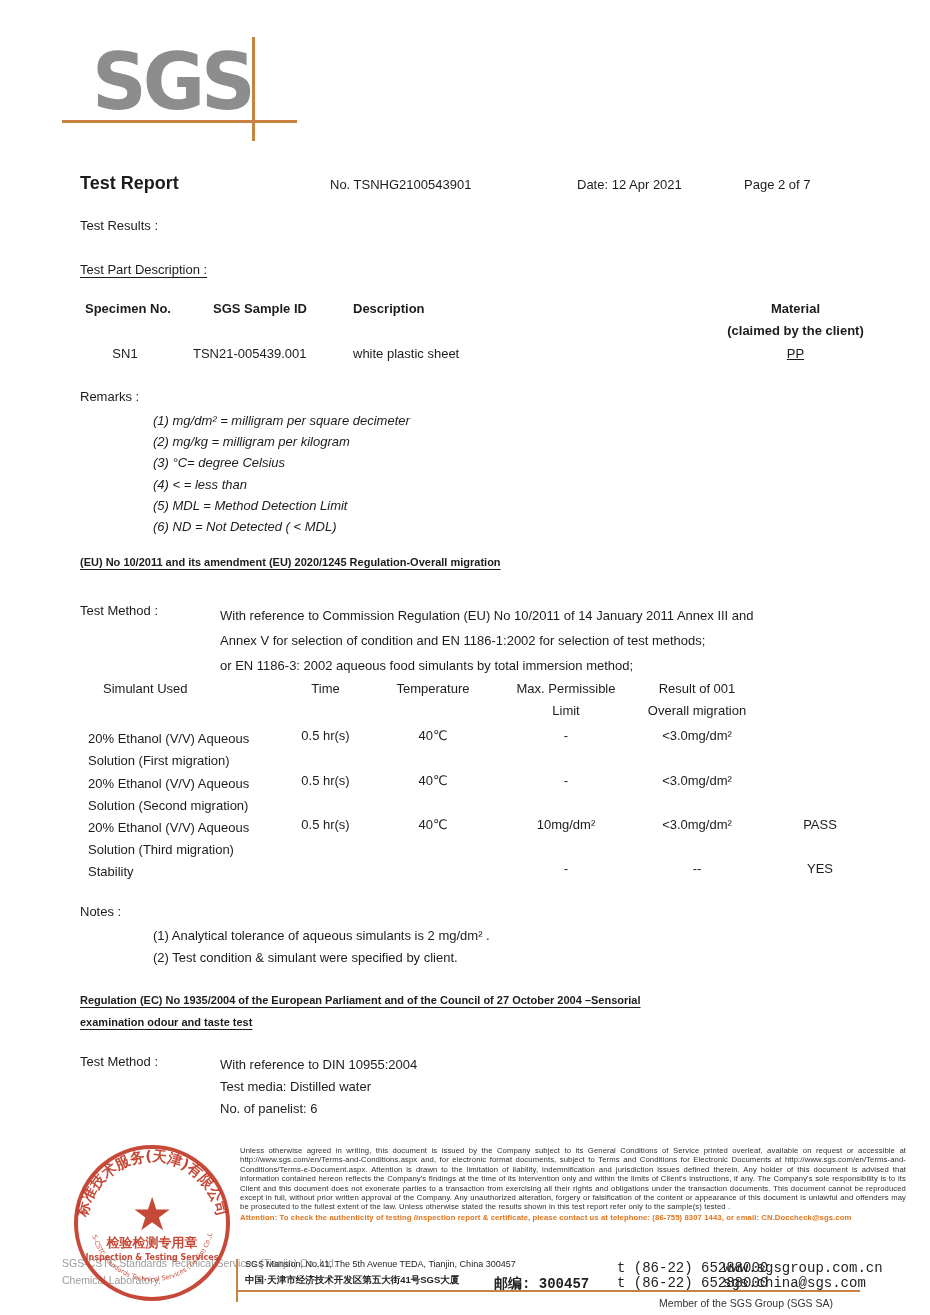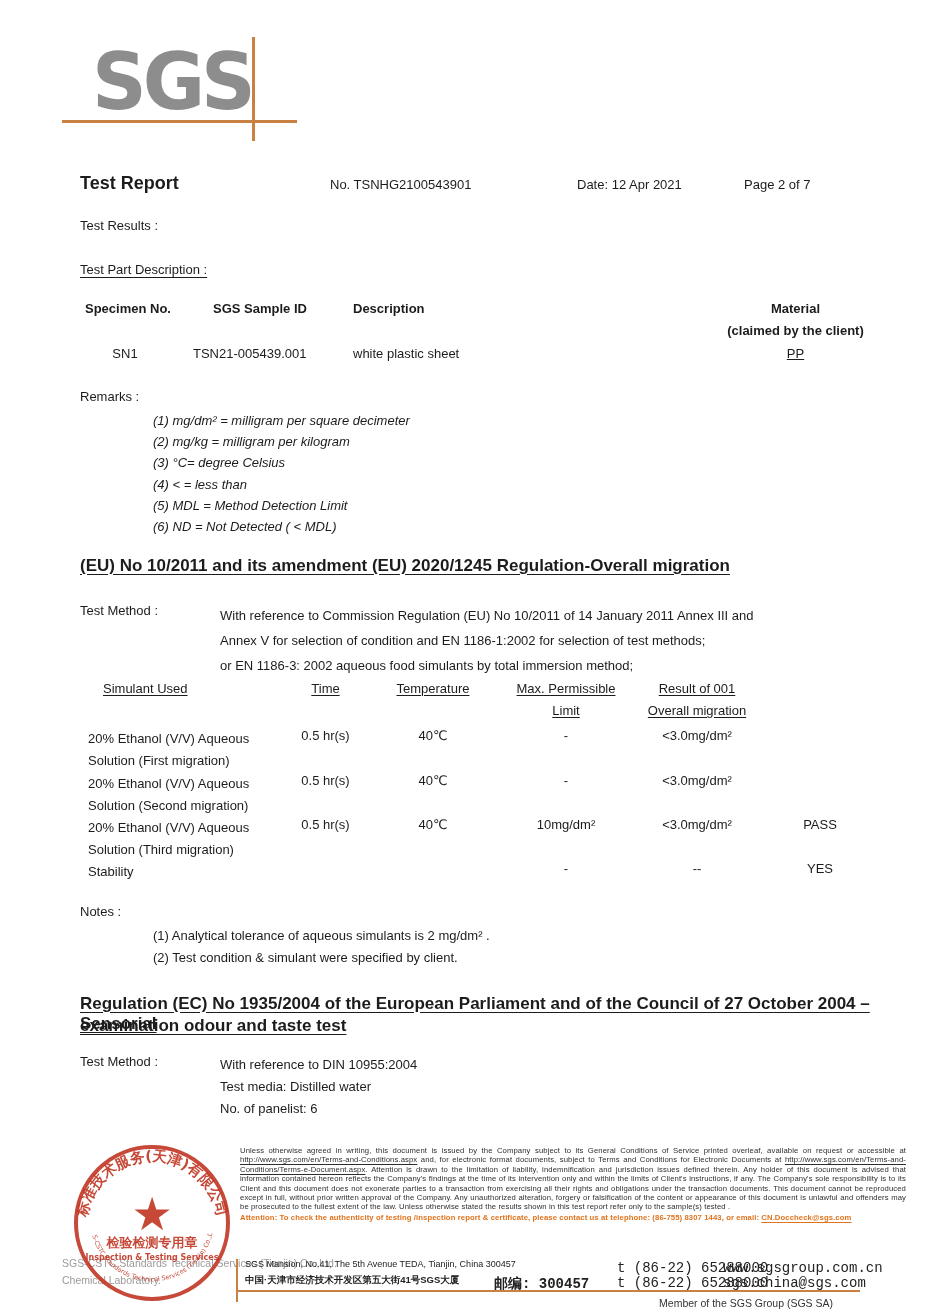--- a/index.html
+++ b/index.html
@@ -4,32 +4,32 @@
 <style>
   * { margin:0; padding:0; box-sizing:border-box; }
   html,body { background:#ffffff; }
   body {
     width:930px; height:1315px; position:relative; overflow:hidden;
     font-family:"Liberation Sans","DejaVu Sans",sans-serif;
     color:#1c1c1c; font-size:13px;
   }
   .abs { position:absolute; }
   .b { font-weight:bold; }
-  .u { text-decoration:underline; text-underline-offset:2px; }
+  .u { text-underline-offset:2px; }
   .ctr { text-align:center; }
   .fs13 { font-size:13px; }
   .logo-text {
     font-size:76px; font-weight:bold; letter-spacing:-4px; line-height:1;
     color:#8d8d8d; font-family:"DejaVu Sans","Liberation Sans",sans-serif;
     transform:scaleY(1.04);
   }
   .oline { background:#c98142; }
   .title { font-size:18px; font-weight:bold; }
   .head-underline { text-decoration:underline; text-underline-offset:3px; }
-  .sec-heading { font-size:17px; font-weight:bold; text-decoration:underline; text-underline-offset:3px; }
+  .sec-heading { font-size:11px; font-weight:bold; text-decoration:underline; text-underline-offset:3px; }
   .remarks-list div { line-height:21.2px; }
   .method-lines div { line-height:25.2px; }
   .method-lines2 div { line-height:22px; }
   .notes-list div { line-height:22px; }
   .sim-name { width:205px; line-height:21.5px; }
   .legal {
     width:666px; font-size:7.7px; line-height:9.4px; text-align:justify;
     color:#2e2e2e; letter-spacing:0.1px;
   }
   .legal .attention { color:#e0731c; font-weight:bold; margin-top:1px; text-align:left; }

